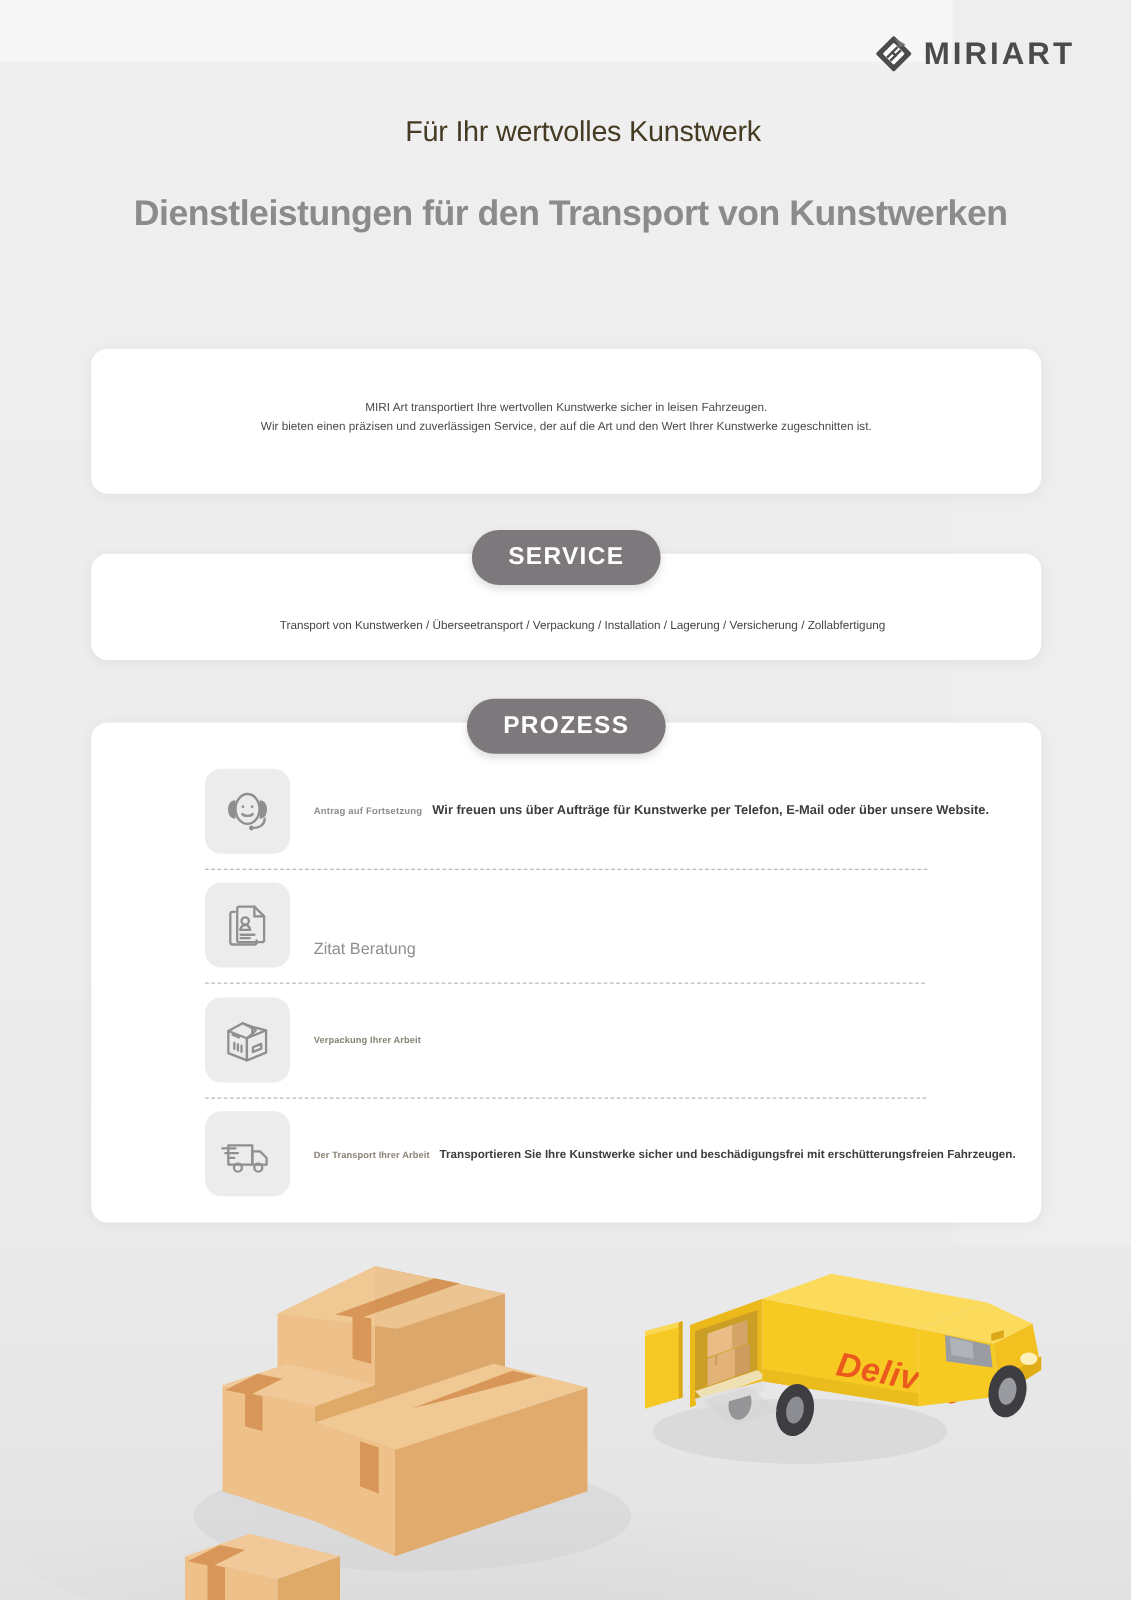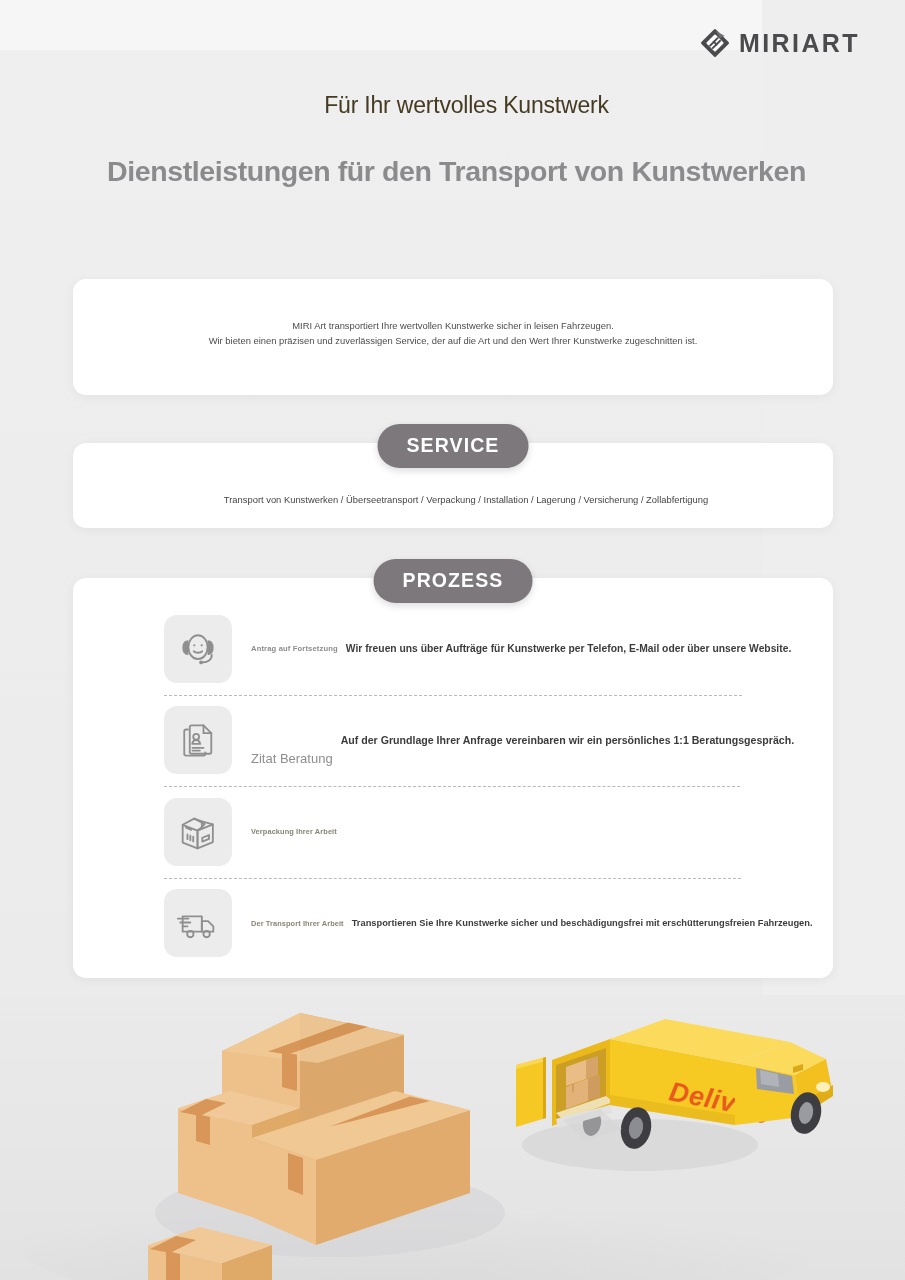--- a/index.html
+++ b/index.html
@@ -281,21 +281,20 @@
             <path d="M17 8 H30 L38.5 16.5 V37 a2 2 0 0 1 -2 2 H17 a2 2 0 0 1 -2 -2 V10 a2 2 0 0 1 2 -2 Z"></path>
             <path d="M30 8 V16.5 H38.5"></path>
             <path d="M13 12.5 H11 a2 2 0 0 0 -2 2 V39 a2 2 0 0 0 2 2 H30 a2 2 0 0 0 2 -2 v-1.5"></path>
             <circle cx="22" cy="20.5" r="3.2"></circle>
             <path d="M17.6 28.2 C18.3 25.3 20 24 22 24 C24 24 25.7 25.3 26.4 28.2 Z"></path>
             <path d="M18 32.5 H30"></path>
             <path d="M18 35.5 H26"></path>
           </svg>
         </div>
         <div class="proc-label">Zitat Beratung</div>
-        <div class="proc-desc">Auf der Grundlage Ihrer Anfrage vereinbaren wir ein persönliches 1:1 Beratungsgespräch.</div>
       </div>
 
       <div class="proc-row r3">
         <div class="proc-icon">
           <svg width="46" height="46" viewBox="0 0 48 48" fill="none" stroke="#8f8f8f" stroke-width="1.9" stroke-linecap="round" stroke-linejoin="round" xmlns="http://www.w3.org/2000/svg" aria-hidden="true">
             <path d="M8 16.5 L23.5 22.5 L23.5 41 L8 35 Z"></path>
             <path d="M23.5 22.5 L39.5 16 L39.5 34.5 L23.5 41 Z"></path>
             <path d="M8 16.5 L20 10 L28 13 L39.5 16"></path>
             <path d="M20 10 L31 15.6 L28 19 L23.5 22.5"></path>
             <path d="M28 13 L28 19"></path>

